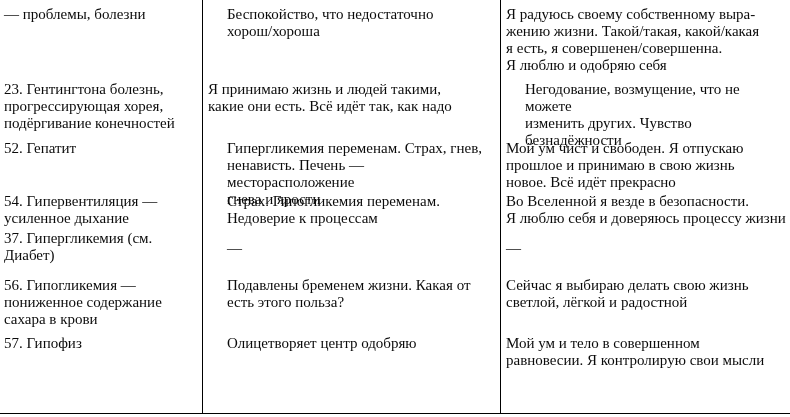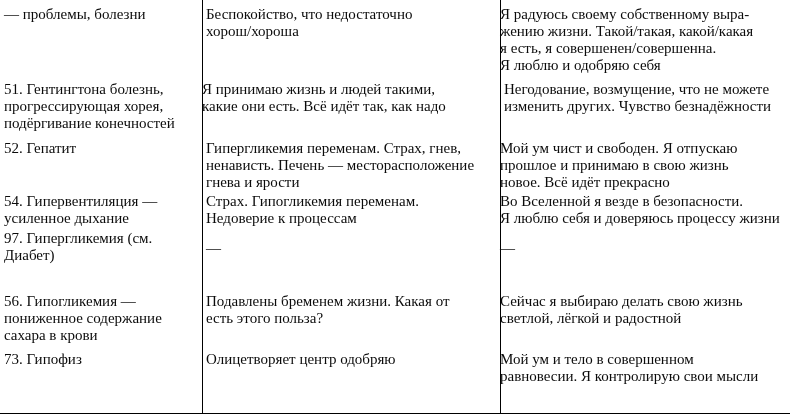--- a/index.html
+++ b/index.html
@@ -41,22 +41,22 @@
   }
   .row {
     display: grid;
     grid-template-columns: 202px 298px 290px;
   }
   .cell {
     white-space: pre-line;
     overflow: visible;
   }
   .cell-problem  { padding-left: 4px;  padding-right: 8px; }
-  .cell-cause    { padding-left: 4px;  padding-right: 6px; }
-  .cell-affirm   { padding-left: 0;  padding-right: 2px; }
+  .cell-cause    { padding-left: 25px;  padding-right: 6px; }
+  .cell-affirm   { padding-left: 6px;  padding-right: 2px; }
   .row-dash .cell-cause,
   .row-dash .cell-affirm { padding-top: 10px; }
 </style>
 </head>
 <body>
 
 <div class="page">
   <div class="vline vline-1"></div>
   <div class="vline vline-2"></div>
   <div class="hline-bottom"></div>
@@ -64,21 +64,21 @@
       <div class="row" style="height: 75px;">
         <div class="cell cell-problem">— проблемы, болезни</div>
         <div class="cell cell-cause">Беспокойство, что недостаточно
 хорош/хороша</div>
         <div class="cell cell-affirm">Я радуюсь своему собственному выра-
 жению жизни. Такой/такая, какой/какая
 я есть, я совершенен/совершенна.
 Я люблю и одобряю себя</div>
       </div>
       <div class="row" style="height: 59px;">
-        <div class="cell cell-problem">51. Гентингтона болезнь,
+        <div class="cell cell-problem">23. Гентингтона болезнь,
 прогрессирующая хорея,
 подёргивание конечностей</div>
         <div class="cell cell-affirm">Я принимаю жизнь и людей такими,
 какие они есть. Всё идёт так, как надо</div>
         <div class="cell cell-cause">Негодование, возмущение, что не можете
 изменить других. Чувство безнадёжности</div>
       </div>
       <div class="row" style="height: 53px;">
         <div class="cell cell-problem">52. Гепатит</div>
         <div class="cell cell-cause">Гипергликемия переменам. Страх, гнев,
@@ -90,34 +90,34 @@
       </div>
       <div class="row" style="height: 37px;">
         <div class="cell cell-problem">54. Гипервентиляция —
 усиленное дыхание</div>
         <div class="cell cell-cause">Страх. Гипогликемия переменам.
 Недоверие к процессам</div>
         <div class="cell cell-affirm">Во Вселенной я везде в безопасности.
 Я люблю себя и доверяюсь процессу жизни</div>
       </div>
       <div class="row row-dash" style="height: 47px;">
-        <div class="cell cell-problem">97. Гипергликемия (см.
+        <div class="cell cell-problem">37. Гипергликемия (см.
 Диабет)</div>
         <div class="cell cell-cause">—</div>
         <div class="cell cell-affirm">—</div>
       </div>
-      <div class="row" style="height: 58px; margin-top: 16px;">
+      <div class="row" style="height: 58px;">
         <div class="cell cell-problem">56. Гипогликемия —
 пониженное содержание
 сахара в крови</div>
         <div class="cell cell-cause">Подавлены бременем жизни. Какая от
 есть этого польза?</div>
         <div class="cell cell-affirm">Сейчас я выбираю делать свою жизнь
 светлой, лёгкой и радостной</div>
       </div>
       <div class="row" style="height: 40px;">
-        <div class="cell cell-problem">73. Гипофиз</div>
+        <div class="cell cell-problem">57. Гипофиз</div>
         <div class="cell cell-cause">Олицетворяет центр одобряю</div>
         <div class="cell cell-affirm">Мой ум и тело в совершенном
 равновесии. Я контролирую свои мысли</div>
       </div>
     </div>
 </div>
 
 </body></html>

